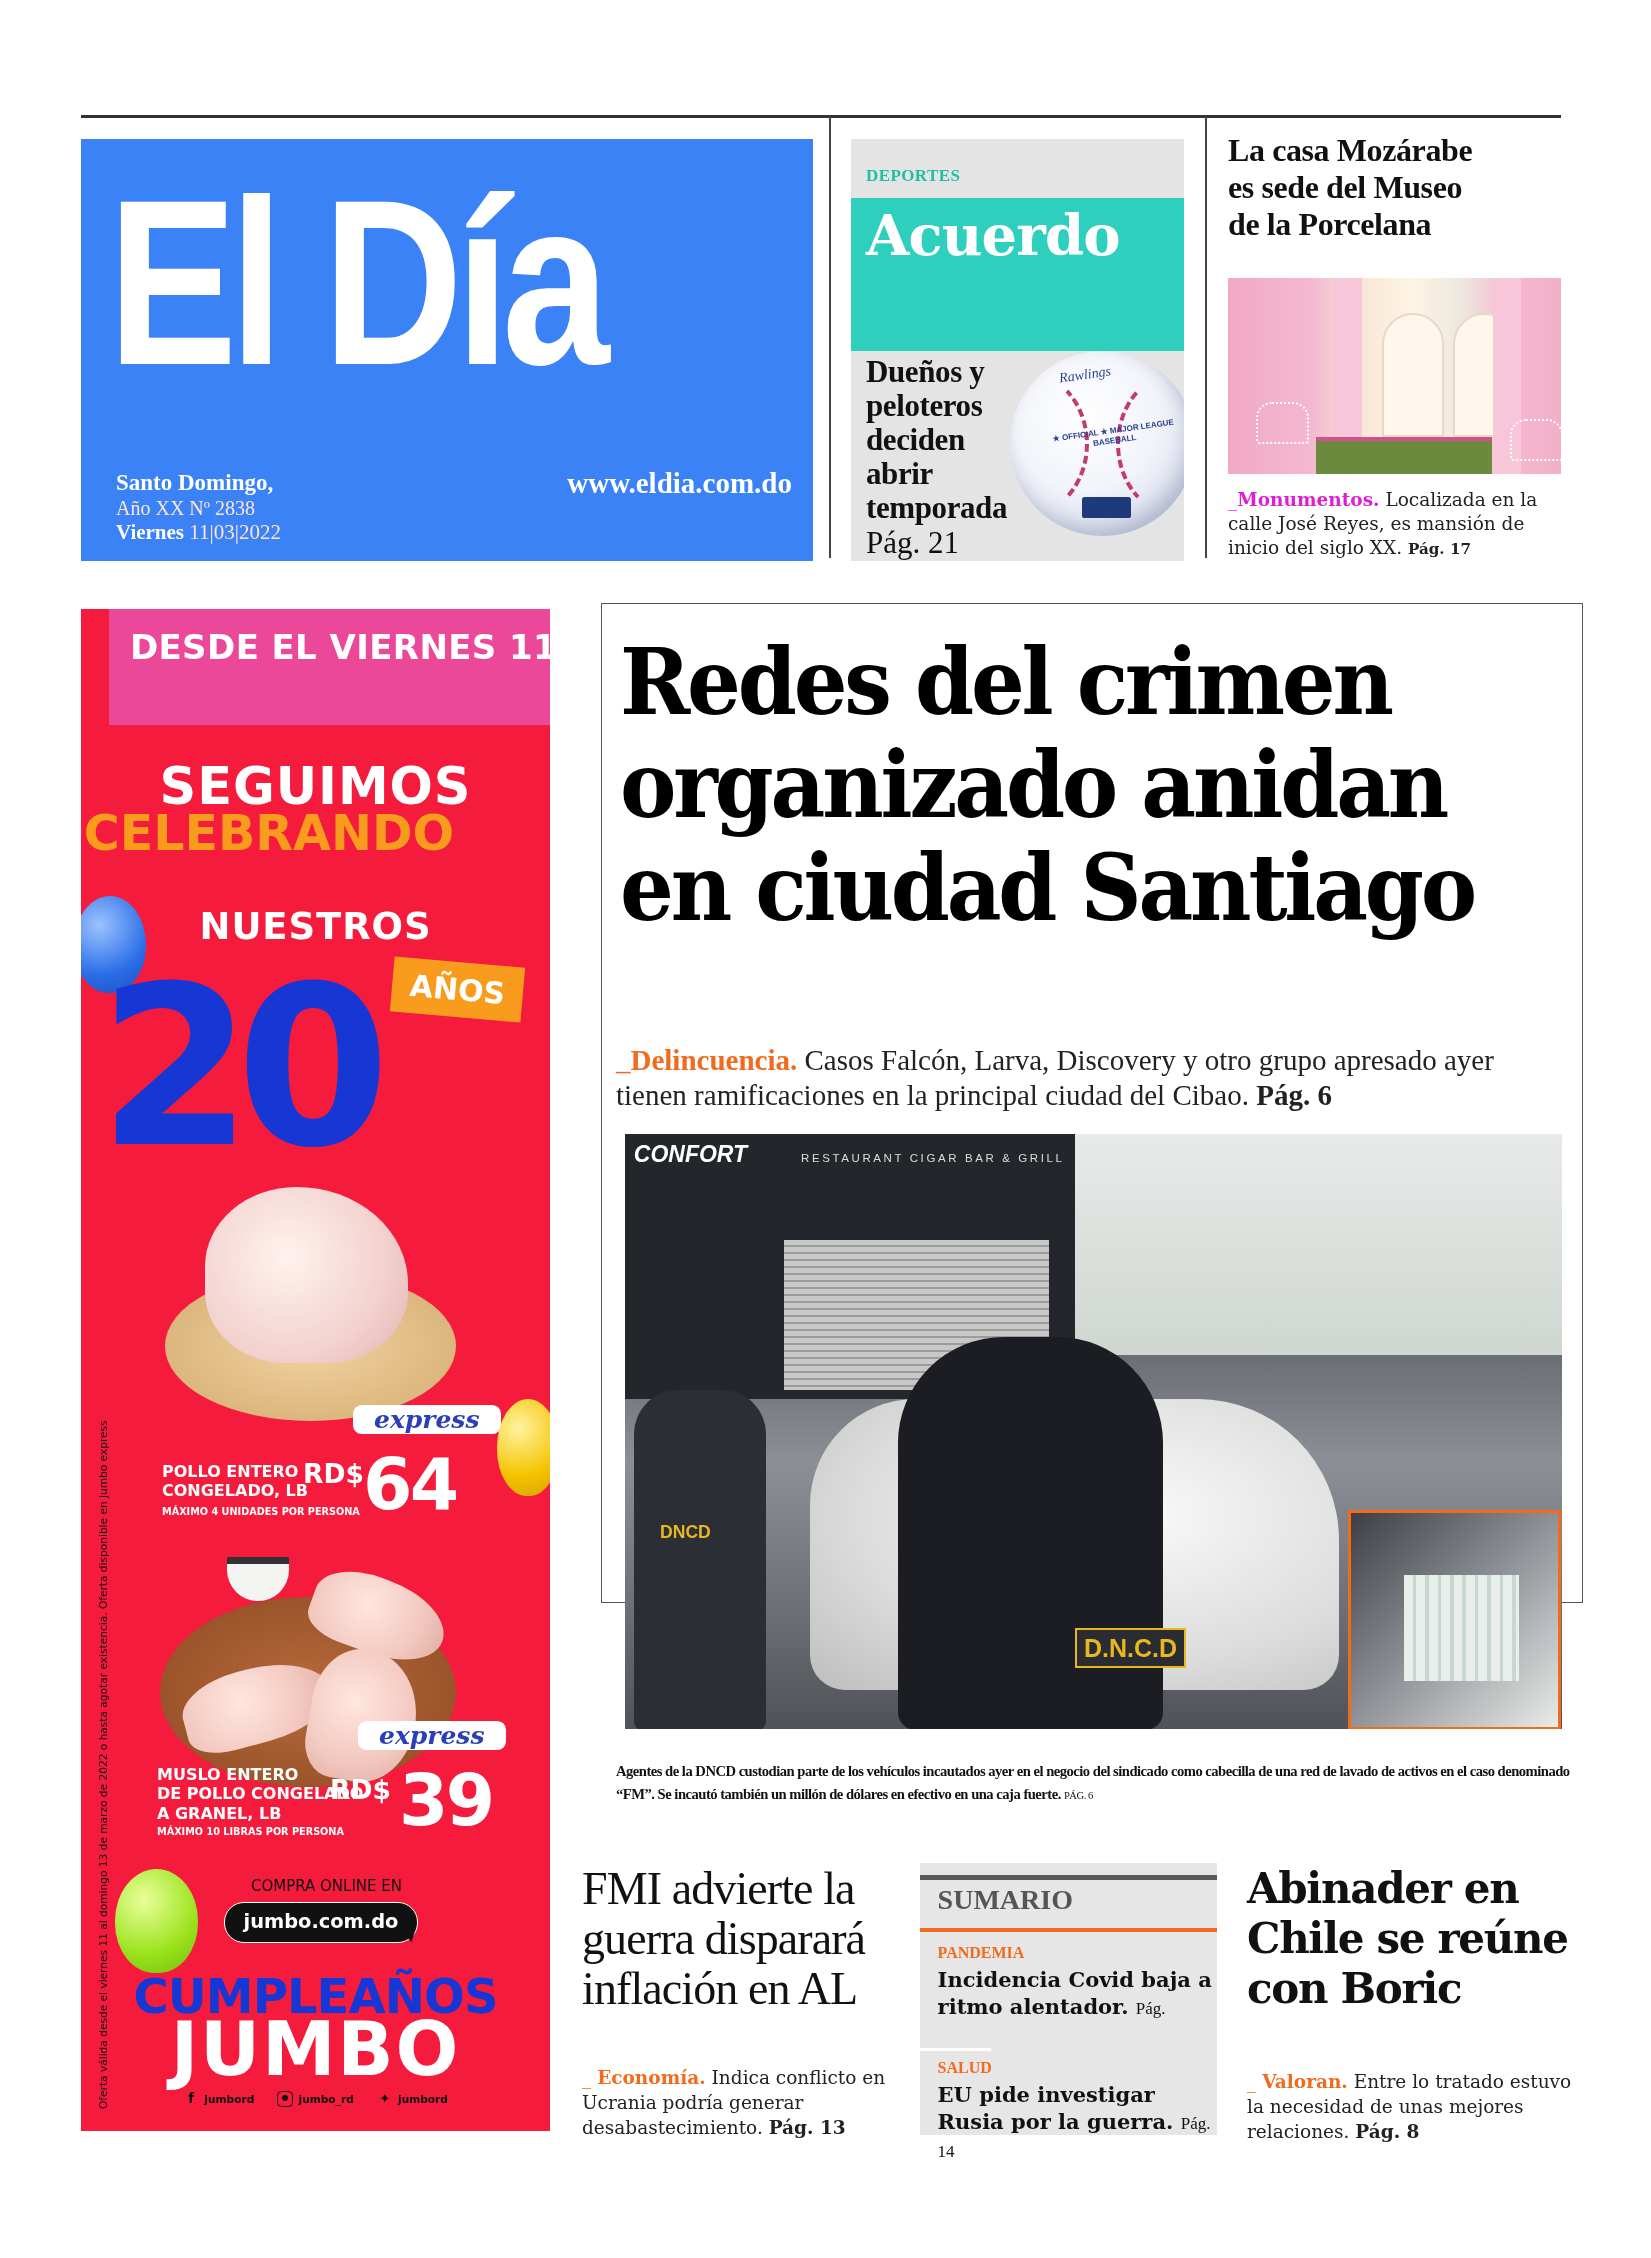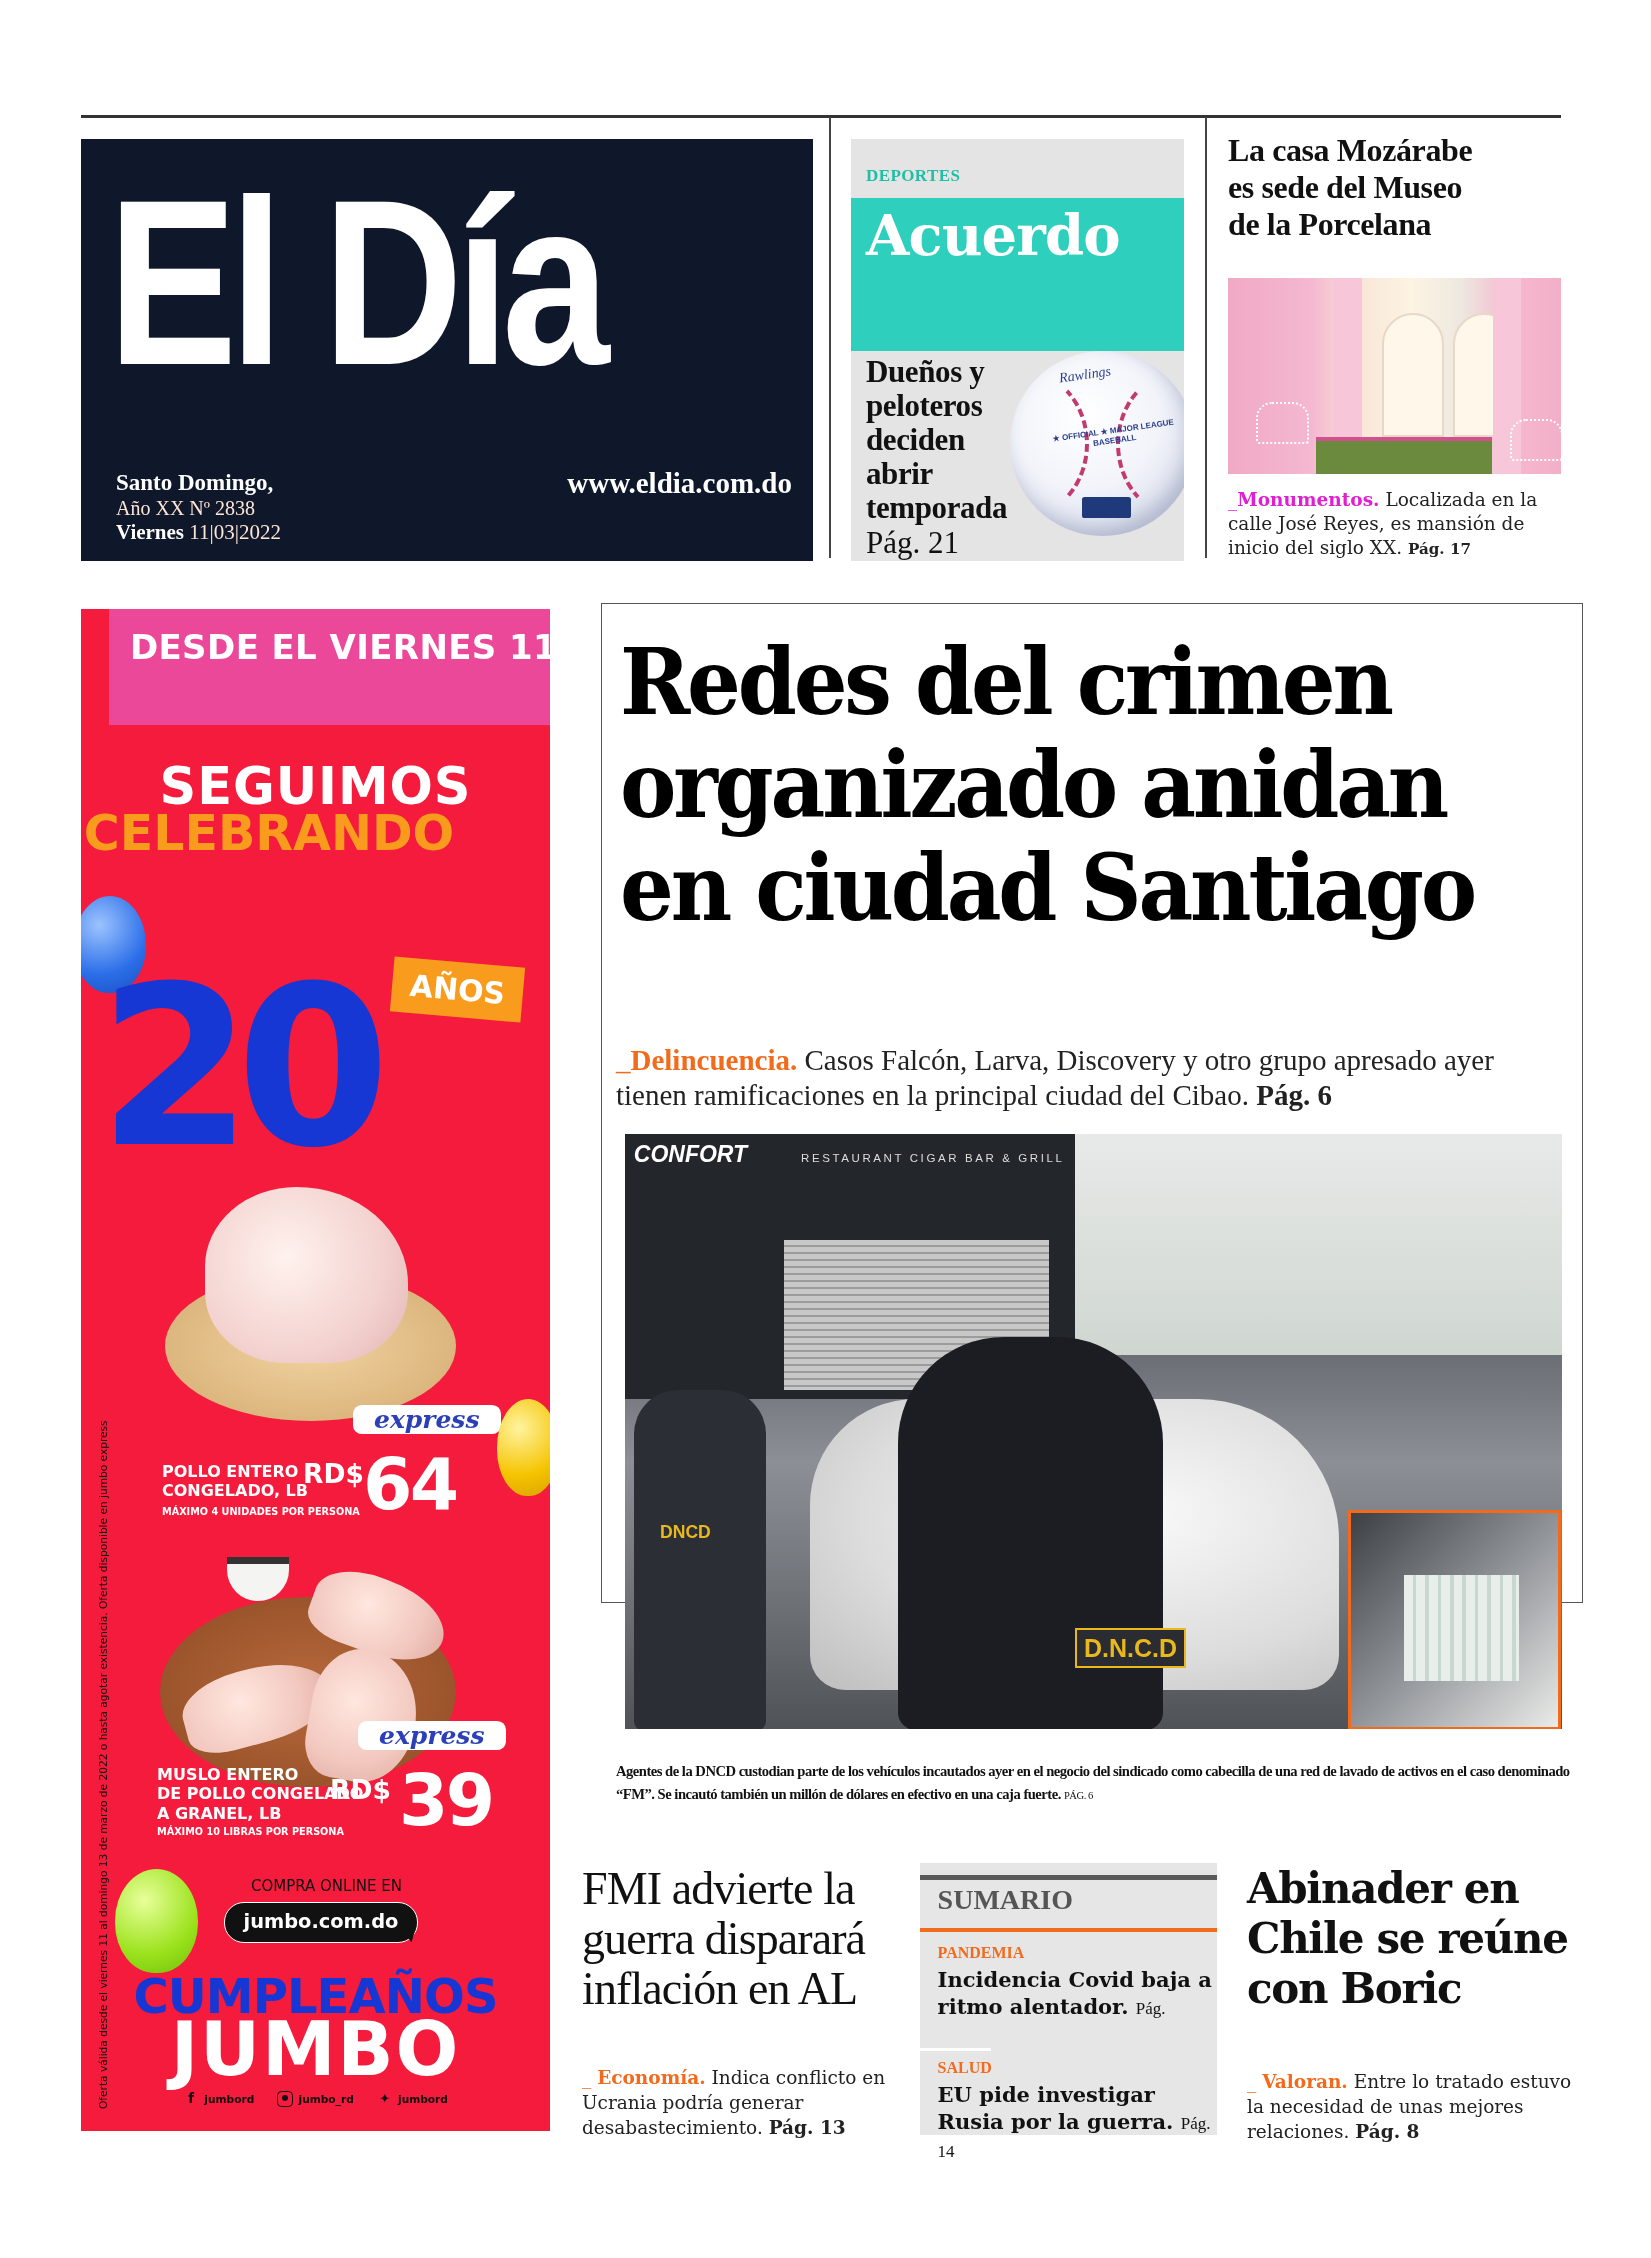--- a/index.html
+++ b/index.html
@@ -7,21 +7,21 @@
   body { position: relative; font-family: "DejaVu Serif", serif; color: #111; }
 
   .abs { position: absolute; }
 
   
   #top-rule { left: 81px; top: 115px; width: 1480px; height: 2.6px; background: #333; }
   #vrule-1 { left: 829px; top: 117px; width: 1.8px; height: 441px; background: #444; }
   #vrule-2 { left: 1205px; top: 117px; width: 1.8px; height: 441px; background: #444; }
 
   
-  #masthead { left: 81px; top: 139px; width: 732px; height: 422px; background: #0f172a; }
+  #masthead { left: 81px; top: 139px; width: 732px; height: 422px; background: #3b82f6; }
   #logo { position: absolute; left: 26.5px; top: 25px; font-family: "Liberation Sans", sans-serif; font-weight: 700;
           font-size: 236px; line-height: 1; color: #fff; letter-spacing: -8.8px; transform: scaleX(0.82); transform-origin: left top; white-space: nowrap; }
   #mast-city { position: absolute; left: 35px; top: 331px; font-family: "Liberation Serif", serif; font-weight: 700; font-size: 23px; color: #fff; }
   #mast-issue { position: absolute; left: 35px; top: 358px; font-family: "Liberation Serif", serif; font-size: 20px; color: #fde5d6; }
   #mast-date { position: absolute; left: 35px; top: 381px; font-family: "Liberation Serif", serif; font-size: 21px; color: #fff; }
   #mast-date b { font-weight: 700; }
   #mast-date span.d { color: #fde5d6; }
   #mast-url { position: absolute; right: 21px; top: 328px; font-family: "Liberation Serif", serif; font-weight: 700; font-size: 29px; color: #fff; }
 
   
@@ -220,20 +220,21 @@
 
 <div id="ad" class="abs">
   <div id="ad-header">
     <div id="ad-dates">
       <div>DESDE EL VIERNES 11</div>
     </div>
   </div>
   <div id="balloon-blue" class="balloon"></div>
   <div id="ad-seg1">SEGUIMOS</div>
   <div id="ad-seg2">CELEBRANDO</div>
+  <div id="ad-nuestros">NUESTROS</div>
   <div id="ad-twenty">20</div>
   <div id="ad-anos">AÑOS</div>
 
   <div id="plate-1" class="plate"></div>
   <div id="chicken-1"></div>
   <div id="express-1" class="express">express</div>
   <div id="balloon-yellow" class="balloon"></div>
   <div id="p1-name" class="prod-name">
     <div>POLLO ENTERO</div>
     <div>CONGELADO, LB</div>

